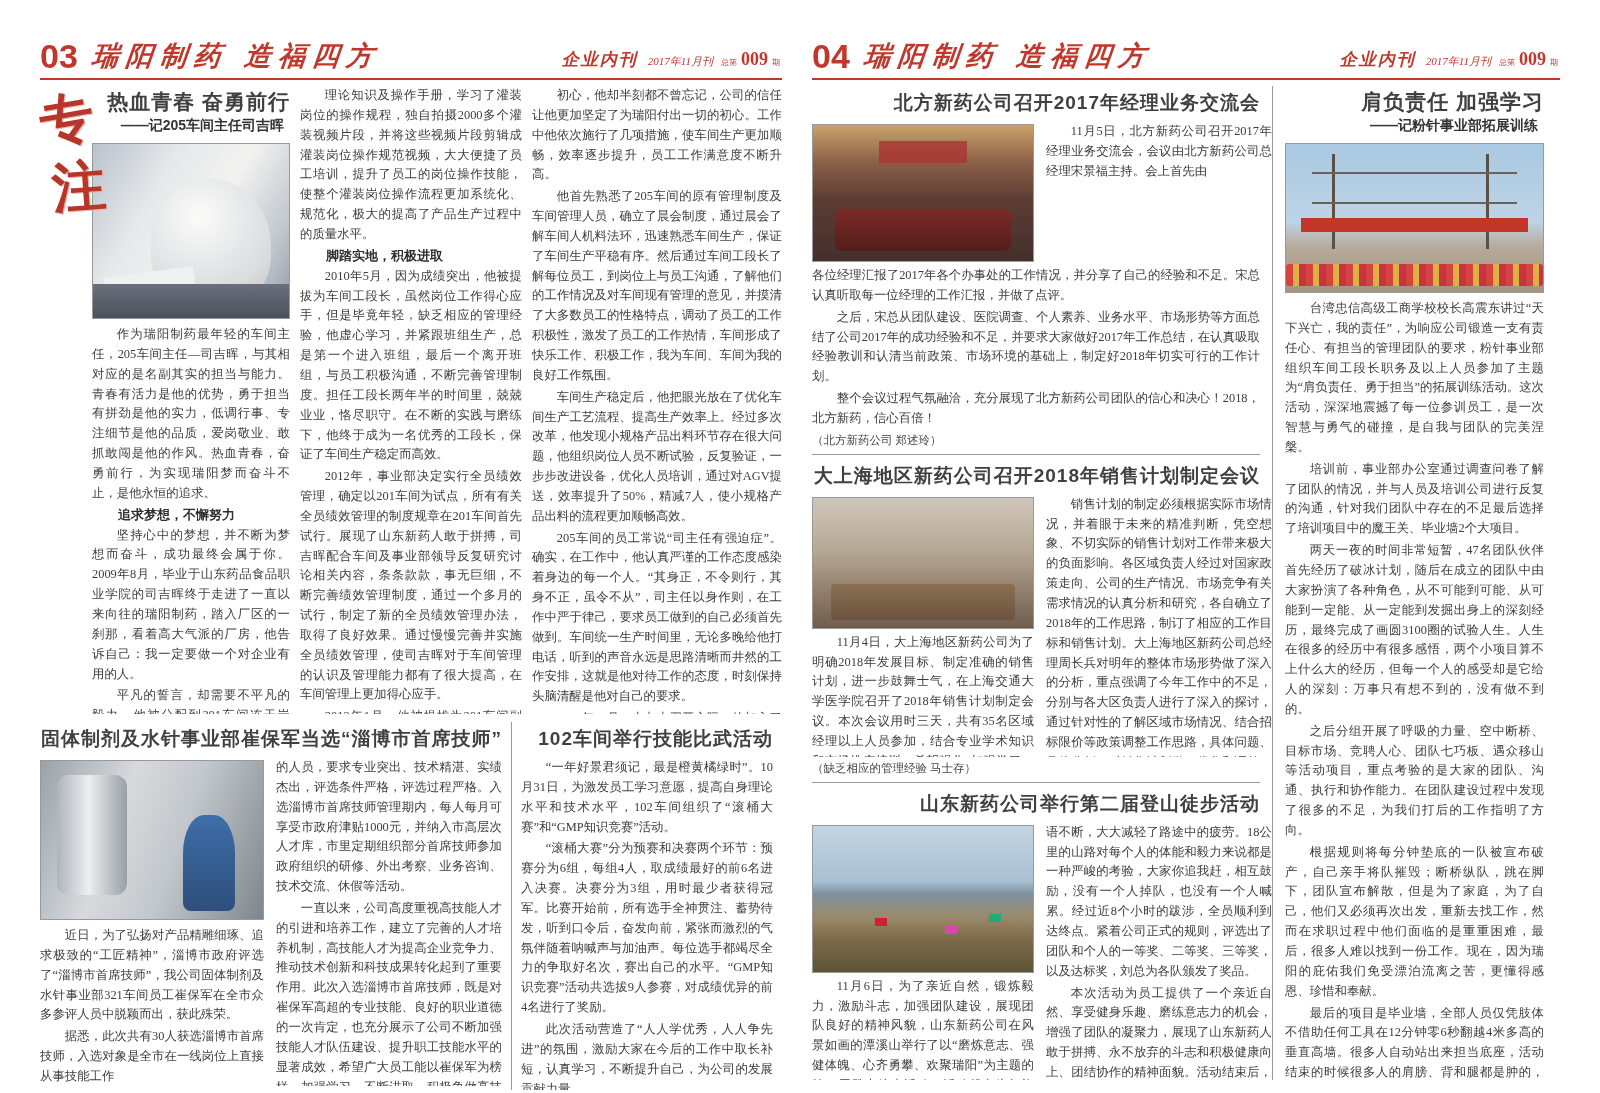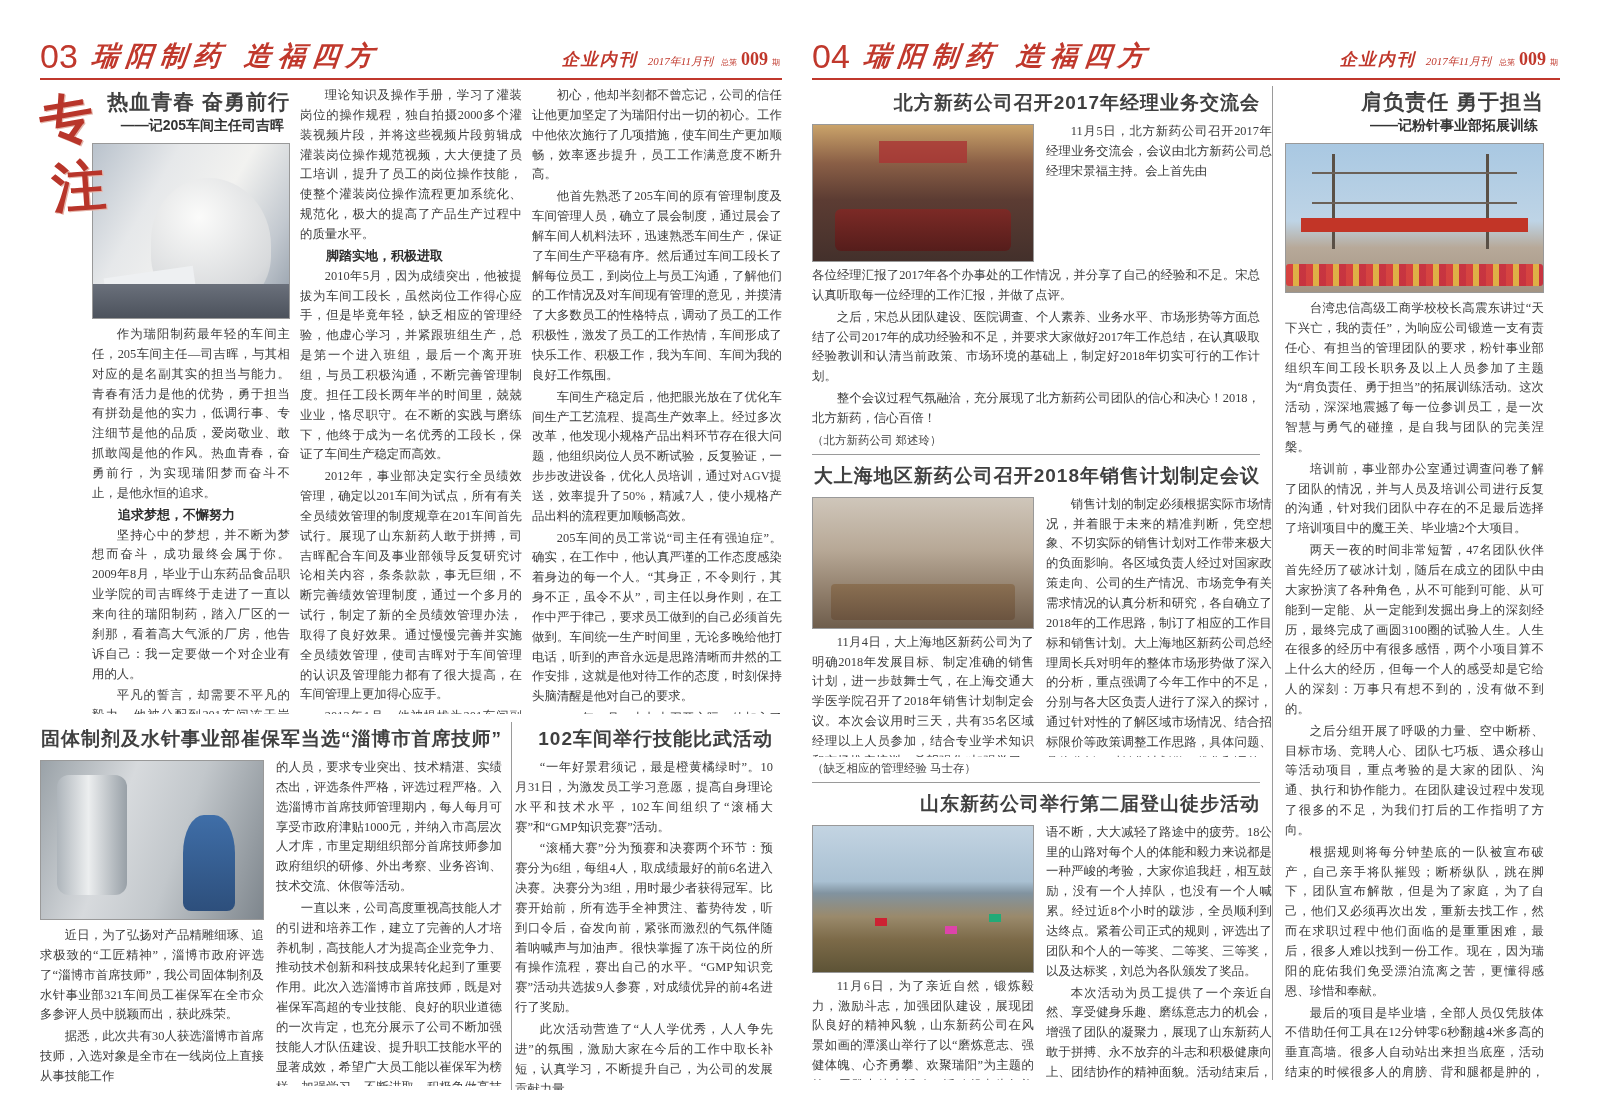--- a/index.html
+++ b/index.html
@@ -2,21 +2,21 @@
 <html><head>
 <meta charset="utf-8">
 <style>
   html,body{margin:0;padding:0;background:#ffffff;}
   body{width:1600px;height:1093px;position:relative;font-family:"Liberation Serif","DejaVu Serif",serif;color:#3c3c3c;overflow:hidden;}
   .page{position:absolute;top:34px;height:1046px;}
   #pageL{left:40px;width:742px;}
   #pageR{left:812px;width:748px;}
   
   .phead{position:relative;height:44px;border-bottom:2px solid #c0382c;margin-bottom:6px;}
-  .pno{font-family:"Liberation Sans",sans-serif;font-weight:normal;font-size:34px;color:#c0382c;display:inline-block;vertical-align:bottom;line-height:44px;}
+  .pno{font-family:"Liberation Sans",sans-serif;font-weight:bold;font-size:34px;color:#c0382c;display:inline-block;vertical-align:bottom;line-height:44px;}
   .masthead{font-family:"DejaVu Serif",serif;font-style:italic;font-weight:bold;font-size:27px;color:#c0382c;letter-spacing:7px;display:inline-block;vertical-align:bottom;line-height:44px;margin-left:10px;transform:skewX(-6deg);}
   .issue{position:absolute;right:2px;bottom:7px;color:#c0382c;white-space:nowrap;}
   .issue .j{font-family:"DejaVu Serif",serif;font-style:italic;font-weight:bold;font-size:17px;letter-spacing:2px;}
   .issue .d{font-style:italic;font-size:11px;margin-left:6px;}
   .issue .lbl{font-size:8px;margin-left:4px;}
   .issue .no{font-size:18px;font-weight:bold;}
   .issue .u{font-size:8px;}
   
   .p{margin:0 0 2px 0;text-indent:2em;text-align:justify;font-size:12.4px;line-height:1.6;}
   .sub{margin:2px 0;text-indent:2em;font-weight:bold;font-size:13px;font-family:"Liberation Sans",sans-serif;color:#2e2e2e;}
@@ -30,21 +30,21 @@
   .sidechars .sc{font-family:"DejaVu Serif",serif;font-weight:bold;font-size:54px;color:#b8352a;line-height:1.25;text-shadow:1px 1px 0 #e4b4a9;}
   .sc1{transform:rotate(-10deg);} .sc2{transform:rotate(-4deg) translateX(12px);}
   .mainGrid{display:grid;grid-template-columns:250px 222px 250px;column-gap:10px;height:628px;overflow:hidden;}
   .col{overflow:hidden;}
   .photo{width:100%;border:1px solid #999;box-sizing:border-box;position:relative;overflow:hidden;}
   .ph-lab{height:176px;margin:4px 0 6px 0;background:linear-gradient(120deg,#b9c2cc 0%,#e6e8ea 30%,#f2f2f0 55%,#c2c8cf 80%,#8f9aa6 100%);}
   .ph-lab .suit{position:absolute;right:18px;top:34px;width:120px;height:130px;border-radius:48% 52% 40% 40%;background:radial-gradient(circle at 40% 30%,#fbfbfa,#d8dadc 70%,#b9bec4);}
   .ph-lab .desk{position:absolute;left:0;bottom:0;width:100%;height:34px;background:linear-gradient(#6a707b,#4c525c);}
   .ph-lab .paper{position:absolute;left:12px;bottom:20px;width:90px;height:26px;background:#eef0f2;transform:rotate(-8deg);}
   .botGrid{display:grid;grid-template-columns:462px 262px;column-gap:9px;height:368px;margin-top:8px;overflow:hidden;}
-  .botRight{border-left:1px solid #9a9a9a;padding-left:3px;overflow:hidden;}
+  .botRight{border-left:1px solid #9a9a9a;padding-left:9px;overflow:hidden;}
   .cuiCols{display:grid;grid-template-columns:224px 226px;column-gap:12px;overflow:hidden;height:328px;}
   .ph-machine{height:160px;margin:2px 0 6px 0;background:linear-gradient(110deg,#9aa2a8,#d7dadd 35%,#c2c7cb 60%,#7e868d);}
   .ph-machine .tank{position:absolute;left:16px;top:14px;width:70px;height:120px;border-radius:12px;background:linear-gradient(90deg,#aeb5bb,#eceeef 45%,#98a0a7);}
   .ph-machine .man{position:absolute;right:28px;bottom:8px;width:52px;height:96px;border-radius:40% 40% 8px 8px;background:linear-gradient(#3f6ea8,#2d4f7c);}
   
   .rGrid{display:grid;grid-template-columns:460px 272px;column-gap:0;height:994px;overflow:hidden;}
   .rRight{border-left:1px solid #9a9a9a;padding-left:12px;overflow:hidden;}
   .artA{border-bottom:1px solid #9a9a9a;padding-bottom:6px;}
   .artB{border-bottom:1px solid #9a9a9a;padding:4px 0 6px 0;}
   .artC{padding-top:4px;}
@@ -132,21 +132,21 @@
         <div class="col">
           <p class="p" style="text-indent:0;">的人员，要求专业突出、技术精湛、实绩杰出，评选条件严格，评选过程严格。入选淄博市首席技师管理期内，每人每月可享受市政府津贴1000元，并纳入市高层次人才库，市里定期组织部分首席技师参加政府组织的研修、外出考察、业务咨询、技术交流、休假等活动。</p>
           <p class="p">一直以来，公司高度重视高技能人才的引进和培养工作，建立了完善的人才培养机制，高技能人才为提高企业竞争力、推动技术创新和科技成果转化起到了重要作用。此次入选淄博市首席技师，既是对崔保军高超的专业技能、良好的职业道德的一次肯定，也充分展示了公司不断加强技能人才队伍建设、提升职工技能水平的显著成效，希望广大员工能以崔保军为榜样，加强学习，不断进取，积极争做高技能人才，在平凡的岗位上做出不平凡的成绩！</p>
 
         </div>
       </div>
     </div>
     <div class="botRight">
       <div class="hl hl2">102车间举行技能比武活动</div>
       <p class="p">“一年好景君须记，最是橙黄橘绿时”。10月31日，为激发员工学习意愿，提高自身理论水平和技术水平，102车间组织了“滚桶大赛”和“GMP知识竞赛”活动。</p>
-      <p class="p">“滚桶大赛”分为预赛和决赛两个环节：预赛分为6组，每组4人，取成绩最好的前6名进入决赛。决赛分为3组，用时最少者获得冠军。比赛开始前，所有选手全神贯注、蓄势待发，听到口令后，奋发向前，紧张而激烈的气氛伴随着呐喊声与加油声。很快掌握了冻干岗位的所有操作流程，赛出自己的水平。“GMP知识竞赛”活动共选拔9人参赛，对成绩优异的前4名进行了奖励。</p>
+      <p class="p">“滚桶大赛”分为预赛和决赛两个环节：预赛分为6组，每组4人，取成绩最好的前6名进入决赛。决赛分为3组，用时最少者获得冠军。比赛开始前，所有选手全神贯注、蓄势待发，听到口令后，奋发向前，紧张而激烈的气氛伴随着呐喊声与加油声。每位选手都竭尽全力的争取好名次，赛出自己的水平。“GMP知识竞赛”活动共选拔9人参赛，对成绩优异的前4名进行了奖励。</p>
       <p class="p">此次活动营造了“人人学优秀，人人争先进”的氛围，激励大家在今后的工作中取长补短，认真学习，不断提升自己，为公司的发展贡献力量。</p>
 
     </div>
   </div>
 </div>
 
 <div class="page" id="pageR">
   <div class="phead">
     <span class="pno">04</span>
     <span class="masthead">瑞阳制药 造福四方</span>
@@ -211,21 +211,21 @@
             <p class="p" style="text-indent:0;">语不断，大大减轻了路途中的疲劳。18公里的山路对每个人的体能和毅力来说都是一种严峻的考验，大家你追我赶，相互鼓励，没有一个人掉队，也没有一个人喊累。经过近8个小时的跋涉，全员顺利到达终点。紧着公司正式的规则，评选出了团队和个人的一等奖、二等奖、三等奖，以及达标奖，刘总为各队颁发了奖品。</p>
             <p class="p">本次活动为员工提供了一个亲近自然、享受健身乐趣、磨练意志力的机会，增强了团队的凝聚力，展现了山东新药人敢于拼搏、永不放弃的斗志和积极健康向上、团结协作的精神面貌。活动结束后，大家纷纷表示，今后坚持工作和健身两不误，以强健的体魄为瑞阳制药的发展壮大做出更多的贡献。</p>
 
           </div>
         </div>
       </div>
 
     </div>
 
     <div class="rRight">
-      <div class="hl hl1">肩负责任 勇于担当</div>
+      <div class="hl hl1">肩负责任 加强学习</div>
       <div class="sub-t">——记粉针事业部拓展训练</div>
       <div class="photo ph-rope">
         <div class="pole1"></div>
         <div class="pole2"></div>
         <div class="wire"></div>
         <div class="wire2"></div>
         <div class="bn"></div>
         <div class="crowd"></div>
       </div>
       <p class="p">台湾忠信高级工商学校校长高震东讲过“天下兴亡，我的责任”，为响应公司锻造一支有责任心、有担当的管理团队的要求，粉针事业部组织车间工段长职务及以上人员参加了主题为“肩负责任、勇于担当”的拓展训练活动。这次活动，深深地震撼了每一位参训员工，是一次智慧与勇气的碰撞，是自我与团队的完美涅槃。</p>

